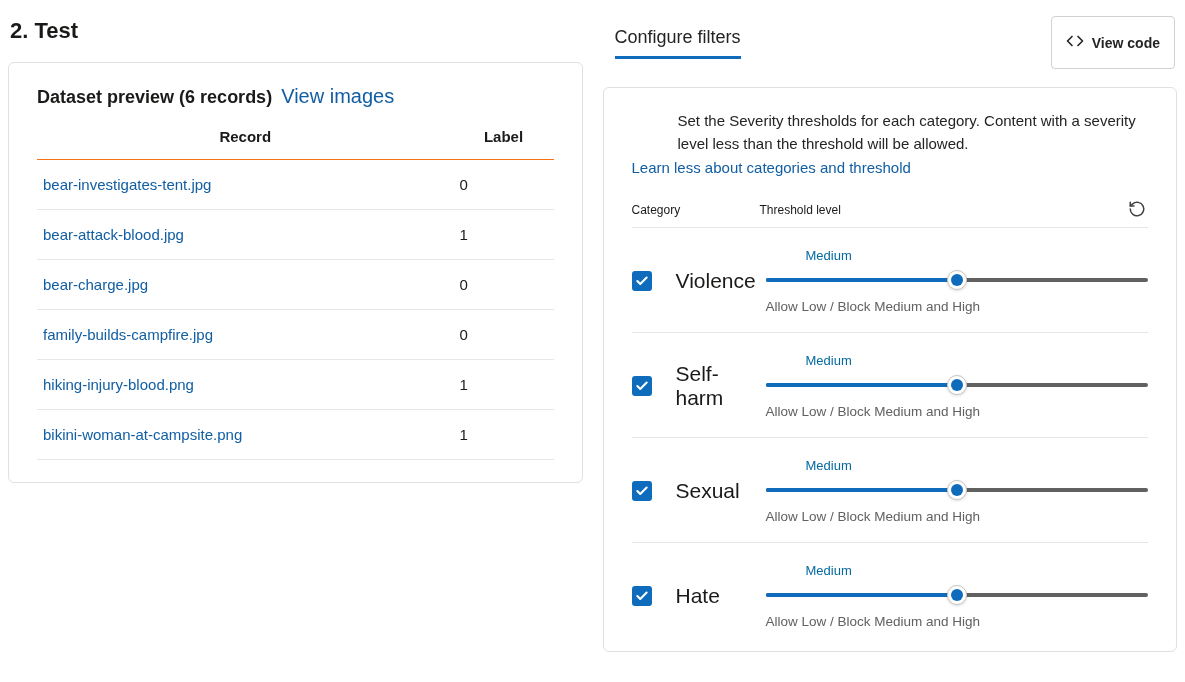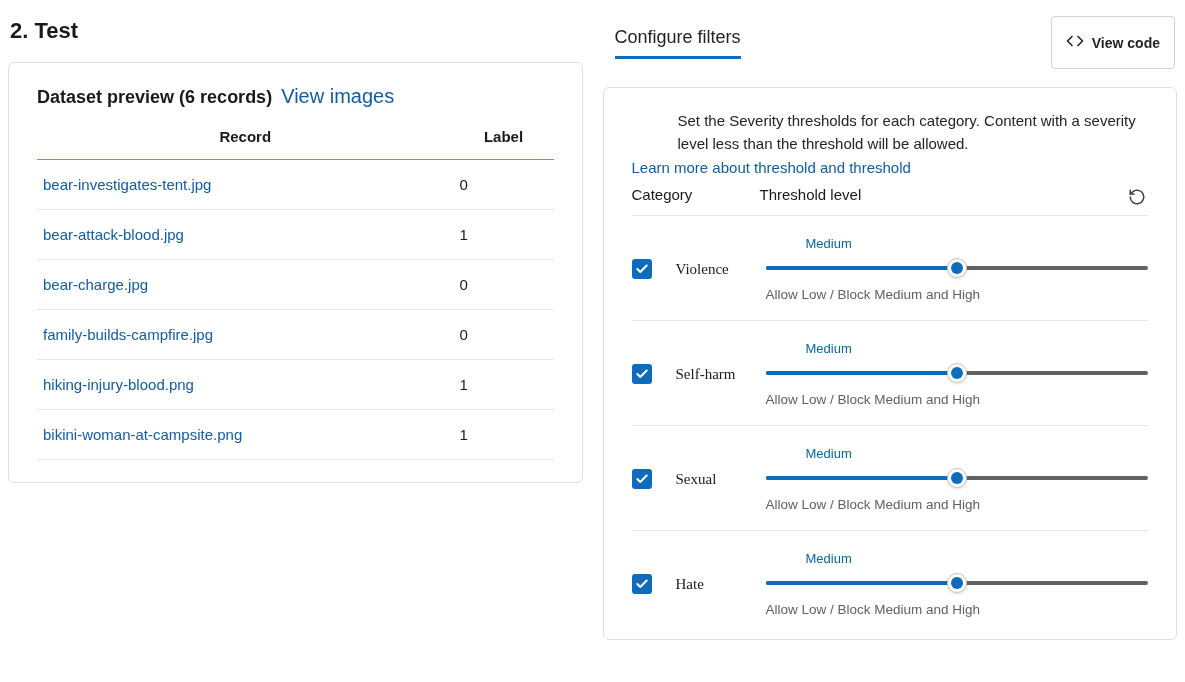--- a/index.html
+++ b/index.html
@@ -97,23 +97,24 @@
       font-size: 15px;
       line-height: 1.5;
       color: #242424;
       margin-bottom: 4px;
       margin-left: 46px;
     }
     .link { color: #115ea3; cursor: pointer; text-decoration: none; font-size: 15px;}
 
     .filter-header {
       display: flex;
-      margin-top: 10px;
+      align-items: center;
+      margin-top: 22px;
       margin-bottom: 6px;
-      font-size: 15px;
+      font-size: 12px;
     }
     .col-category { width: 128px; }
     .col-threshold { flex: 1; }
     .col-reset { width: 28px; text-align: right; }
 
     .reset-btn {
       background: none;
       border: none;
       cursor: pointer;
       padding: 2px;
@@ -131,21 +132,21 @@
     .chk {
       width: 20px; height: 20px;
       border-radius: 3px;
       background: #0f6cbd;
       display: inline-flex;
       align-items: center;
       justify-content: center;
       cursor: pointer;
     }
     .chk svg { color: #fff; }
-    .cat-name { width: 90px; font-size: 15px; font-family: Liberation Serif, serif; }
+    .cat-name { width: 90px; font-size: 21px; }
 
     .slider-block { flex: 1; }
     .slider-label {
       font-size: 13px;
       margin-bottom: 8px;
       color: #0369a1;
       padding-left: 40px;
     }
     .slider-track {
       position: relative;
@@ -250,21 +251,21 @@
               <polyline points="8 3 2 9 8 15"></polyline>
               <polyline points="16 3 22 9 16 15"></polyline>
             </svg>
         </span>
         <span>View code</span>
       </button>
     </div>
 
     <div class="card">
       <p class="desc-text">Set the Severity thresholds for each category. Content with a severity level less than the threshold will be allowed.</p>
-      <a class="link">Learn more about threshold and threshold</a>
+      <a class="link">Learn less about categories and threshold</a>
 
       <div class="filter-header">
         <div class="col-category">Category</div>
         <div class="col-threshold">Threshold level</div>
         <div class="col-reset">
           <button class="reset-btn">
             <span>
               <svg width="18" height="18" viewBox="0 0 24 24" fill="none" stroke="currentColor" stroke-width="2" stroke-linecap="round" stroke-linejoin="round">
                   <path d="M3 12a9 9 0 1 0 3.2-6.9L3 8"></path>
                   <polyline points="3 3 3 8 8 8"></polyline>

